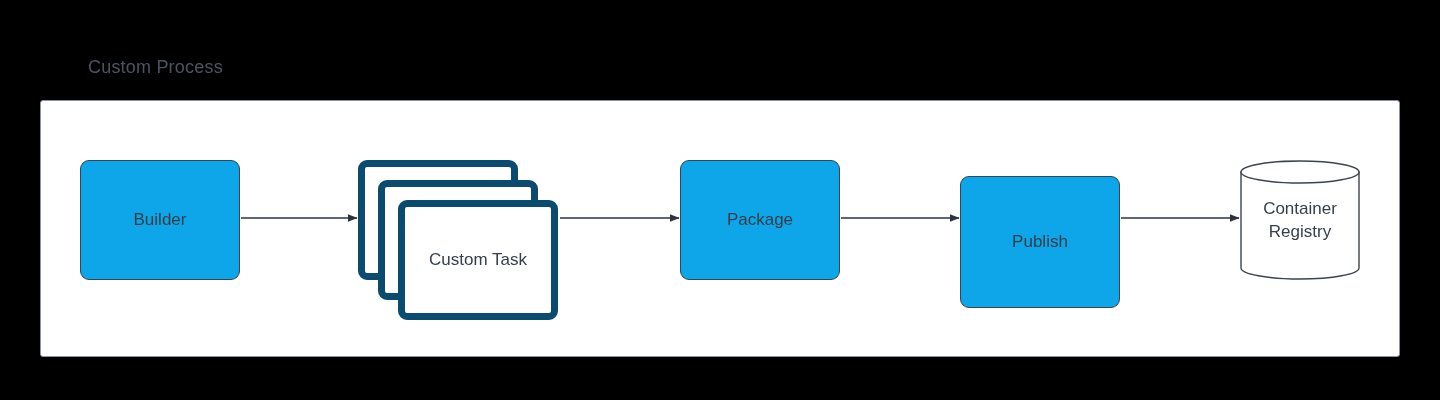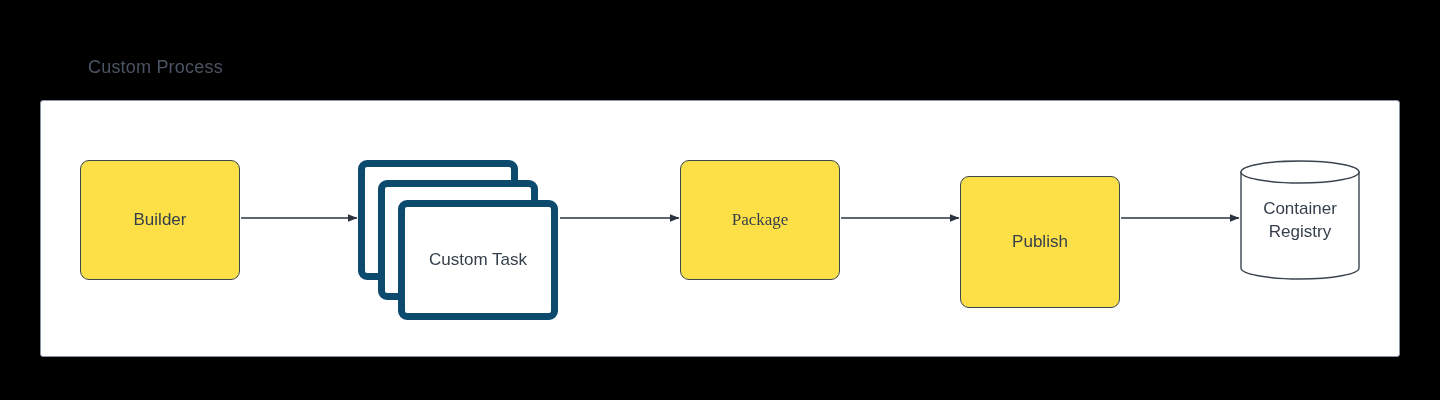--- a/index.html
+++ b/index.html
@@ -45,21 +45,21 @@
     height: 257px;
     background: #ffffff;
     border: 1px solid #8b94a5;
     border-radius: 3px;
     box-sizing: border-box;
   }
 
   
   .node {
     position: absolute;
-    background: #fde047;
+    background: #0ea5e9;
     border: 1px solid #3c4450;
     border-radius: 9px;
     box-sizing: border-box;
     display: flex;
     align-items: center;
     justify-content: center;
     text-align: center;
   }
   .node-label {
     font-size: 17px;
@@ -144,21 +144,21 @@
   </div>
 
   <div class="stack">
     <div class="card card-back"></div>
     <div class="card card-mid"></div>
     <div class="card card-front">
       <span class="node-label">Custom Task</span>
     </div>
   </div>
 
-  <div class="node" style="left:680px; top:160px; width:160px; height:120px;font-family:Liberation Serif, serif;">
+  <div class="node" style="left:680px; top:160px; width:160px; height:120px;">
     <span class="node-label">Package</span>
   </div>
 
   <div class="node" style="left:960px; top:176px; width:160px; height:132px;text-align:center;">
     <span class="node-label">Publish</span>
   </div>
 
   <div class="cylinder">
     <svg width="120" height="120" viewBox="0 0 120 120">
       <path d="M1,12 L1,108 A59,11 0 0 0 119,108 L119,12 Z" fill="#ffffff" stroke="#3c4450" stroke-width="1.4"></path>

